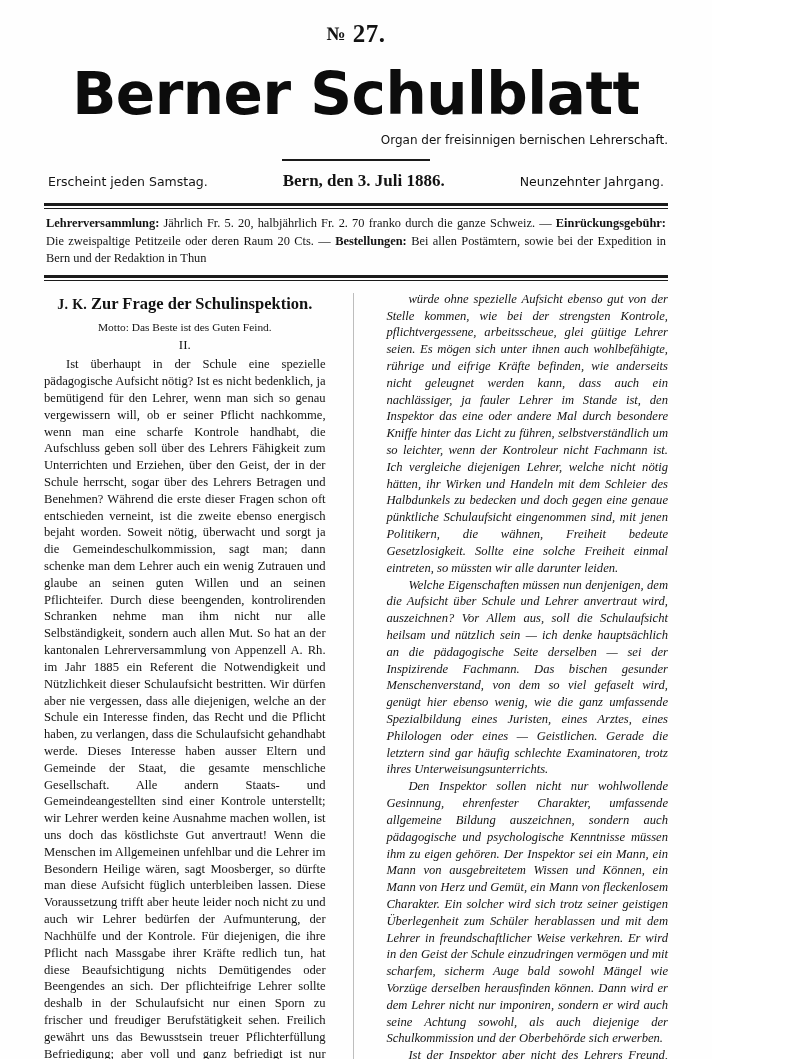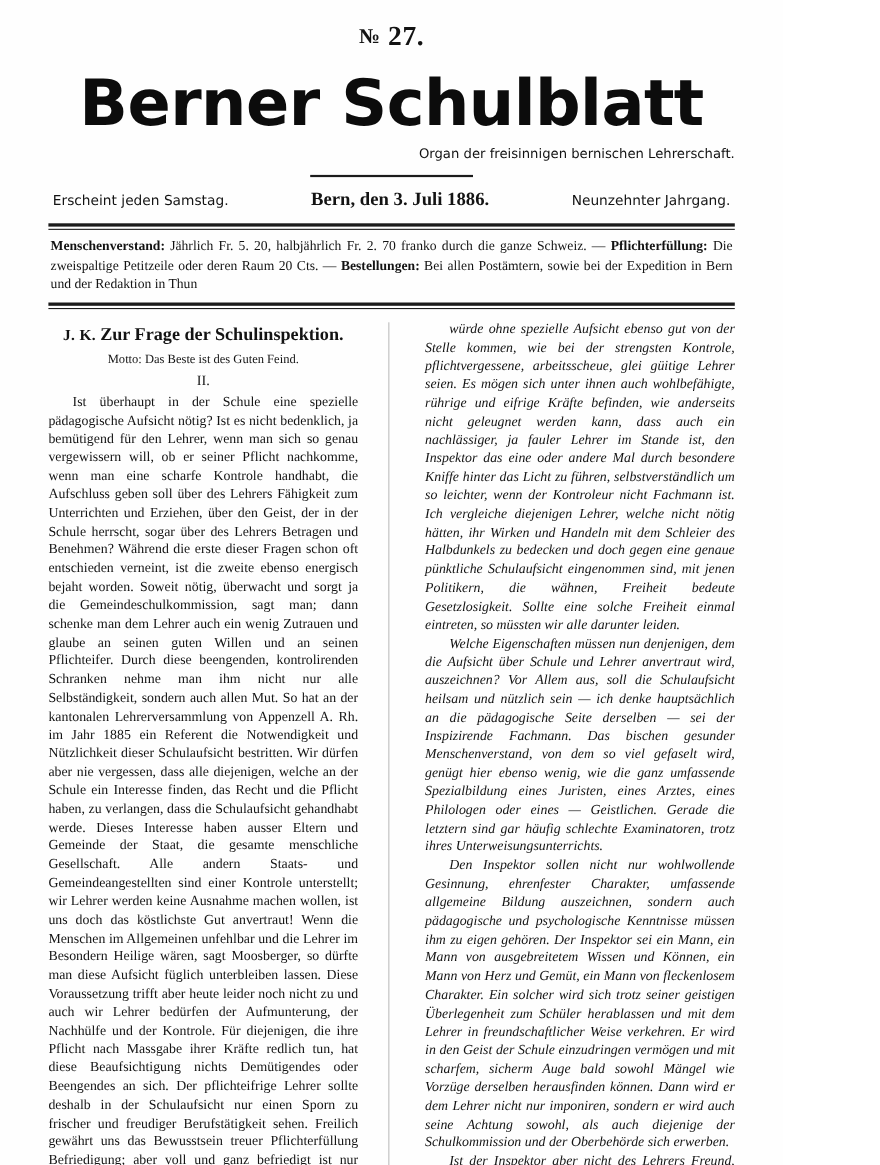--- a/index.html
+++ b/index.html
@@ -169,21 +169,21 @@
 
   <div class="issue-line">
     <div class="side">Erscheint jeden Samstag.</div>
     <div class="center">Bern, den 3. Juli 1886.</div>
     <div class="side">Neunzehnter Jahrgang.</div>
   </div>
 
   <div class="rule-double"></div>
 
   <div class="subscription">
-    <b>Menschenverstand:</b><span> Jährlich Fr. 5. 20, halbjährlich Fr. 2. 70 franko durch die ganze Schweiz. — </span><b>Pflichterfüllung:</b><span> Die zweispaltige</span>
+    <b>Lehrerversammlung:</b><span> Jährlich Fr. 5. 20, halbjährlich Fr. 2. 70 franko durch die ganze Schweiz. — </span><b>Einrückungsgebühr:</b><span> Die zweispaltige</span>
     <span>Petitzeile oder deren Raum 20 Cts. — </span><b>Bestellungen:</b><span> Bei allen Postämtern, sowie bei der Expedition in Bern und der Redaktion in Thun</span>
   </div>
 
   <div class="rule-thick"></div>
 
   <div class="columns">
 
     <div class="col left">
 
       <div class="article-head">

